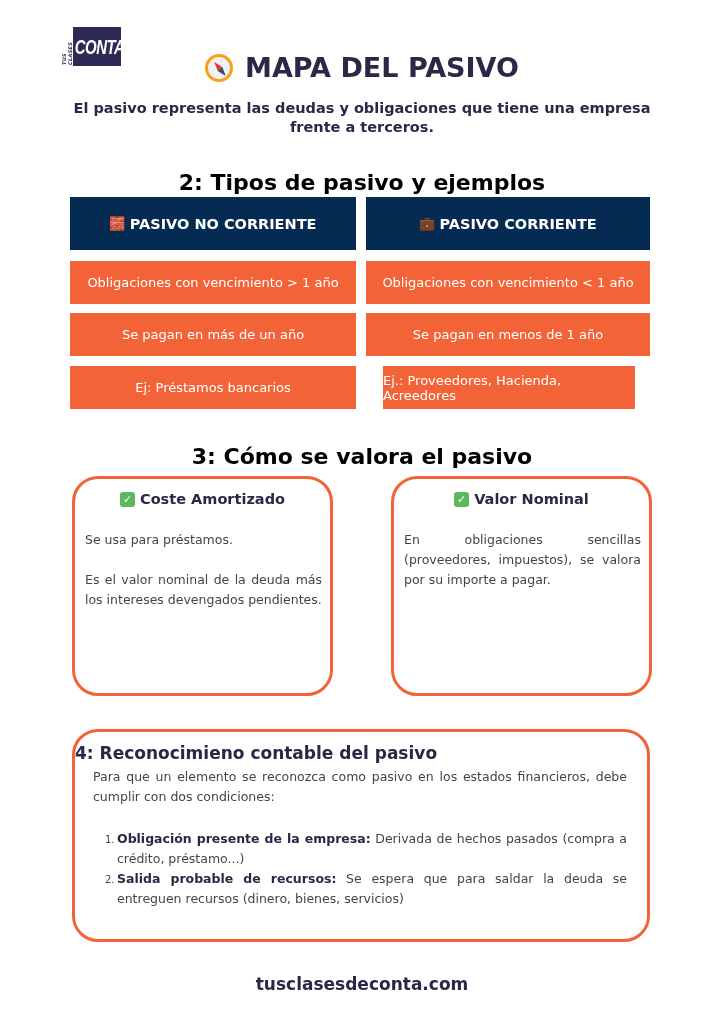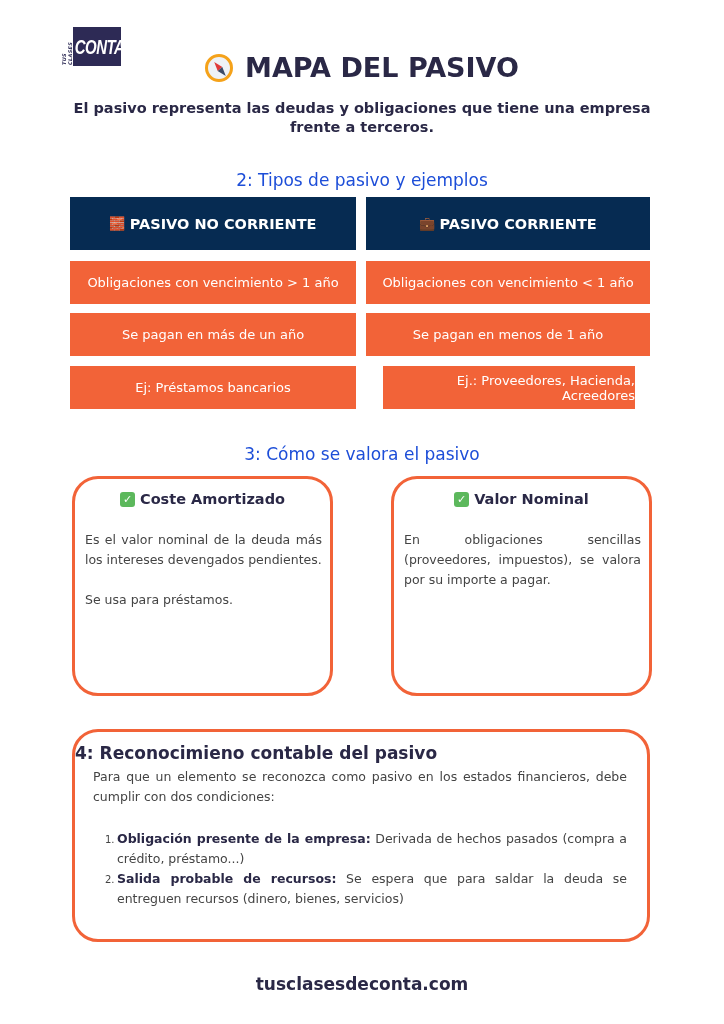--- a/index.html
+++ b/index.html
@@ -6,23 +6,23 @@
   html, body { width: 724px; height: 1024px; background: #ffffff; overflow: hidden; }
   body { position: relative; font-family: "DejaVu Sans", "Liberation Sans", sans-serif; color: #2a2846; }
   .logo { position: absolute; left: 64px; top: 27px; width: 57px; height: 39px; background: #2d2a55; display: flex; align-items: center; justify-content: center; font-style: italic; }
   .logo-side { writing-mode: vertical-rl; transform: rotate(180deg); font-size: 5px; font-weight: bold; background: #fff; color: #2d2a55; padding: 1px 0; margin-right: 2px; letter-spacing: 0.3px; }
   .logo-main { color: #fff; font-weight: bold; font-size: 15px; font-family: "Liberation Sans", sans-serif; letter-spacing: -0.5px; transform: scaleY(1.3); }
   .title { position: absolute; left: 0; right: 0; top: 52px; text-align: right; font-size: 27px; font-weight: bold; color: #2a2846; display: flex; justify-content: center; align-items: center; gap: 12px; }
   .compass { width: 28px; height: 28px; border-radius: 50%; border: 3px solid #f5a21a; background: #eef2f7; position: relative; display: inline-block; }
   .compass::before { content: ""; position: absolute; left: 9px; top: 3px; width: 0; height: 0; border-left: 3px solid transparent; border-right: 3px solid transparent; border-bottom: 9px solid #e03a3a; transform: rotate(-40deg); transform-origin: 3px 9px; }
   .compass::after { content: ""; position: absolute; left: 9px; top: 12px; width: 0; height: 0; border-left: 3px solid transparent; border-right: 3px solid transparent; border-top: 9px solid #3a4a66; transform: rotate(-40deg); transform-origin: 3px 0; }
   .subtitle { position: absolute; left: 60px; right: 60px; top: 99px; text-align: center; font-size: 14.5px; font-weight: bold; line-height: 19px; color: #2a2846; }
-  .section-title { position: absolute; left: 0; right: 0; text-align: center; font-size: 17px; font-weight: normal; color: #1d4ed8; }
+  .section-title { position: absolute; left: 0; right: 0; text-align: center; font-size: 22px; font-weight: bold; color: #000000; }
   .col-header { position: absolute; top: 197px; height: 53px; background: #062b52; color: #fff; font-weight: bold; font-size: 14.5px; display: flex; align-items: center; justify-content: center; gap: 4px; }
-  .orange-box { position: absolute; height: 43px; background: #f26338; color: #fff; font-size: 13px; display: flex; align-items: center; justify-content: center; text-align: right; }
+  .orange-box { position: absolute; height: 43px; background: #f26338; color: #fff; font-size: 13px; display: flex; align-items: center; justify-content: center; text-align: left; }
   .card { position: absolute; border: 3px solid #f26338; border-radius: 26px; background: #fff; }
   .card-title { text-align: center; font-weight: bold; font-size: 14.5px; color: #2a2846; margin-top: 12px; display: flex; justify-content: center; align-items: center; gap: 5px; }
   .check { width: 15px; height: 15px; background: #5cb85c; border-radius: 3px; color: #fff; font-size: 11px; line-height: 15px; text-align: center; display: inline-block; }
   .card-body { font-size: 12.5px; line-height: 20px; color: #444; text-align: justify; padding: 0 8px 0 10px; margin-top: 23px; }
   .card-body p + p { margin-top: 20px; }
   .rec-card { left: 72px; top: 729px; width: 578px; height: 213px; }
   .rec-title { text-align: left; font-size: 17px; font-weight: bold; color: #2a2846; margin-top: 11px; }
   .rec-intro { font-size: 12.5px; line-height: 20px; color: #444; text-align: justify; margin: 4px 20px 0 18px; }
   .rec-list { margin: 22px 20px 0 30px; font-size: 12.5px; line-height: 20px; color: #444; text-align: justify; }
   .rec-item { display: flex; }
@@ -65,22 +65,22 @@
 <div class="orange-box" style="left:383px; width:252px; top:366px;">Ej.: Proveedores, Hacienda, Acreedores</div>
 
 <div class="section-title" style="top:444px;">3: Cómo se valora el pasivo</div>
 
 <div class="card" style="left:72px; top:476px; width:261px; height:220px;">
   <div class="card-title">
     <span class="check">✓</span>
     <span>Coste Amortizado</span>
   </div>
   <div class="card-body">
+    <p>Se usa para préstamos.</p>
     <p>Es el valor nominal de la deuda más los intereses devengados pendientes.</p>
-    <p>Se usa para préstamos.</p>
   </div>
 </div>
 
 <div class="card" style="left:391px; top:476px; width:261px; height:220px;">
   <div class="card-title">
     <span class="check">✓</span>
     <span>Valor Nominal</span>
   </div>
   <div class="card-body">
     <p>En obligaciones sencillas (proveedores, impuestos), se valora por su importe a pagar.</p>

